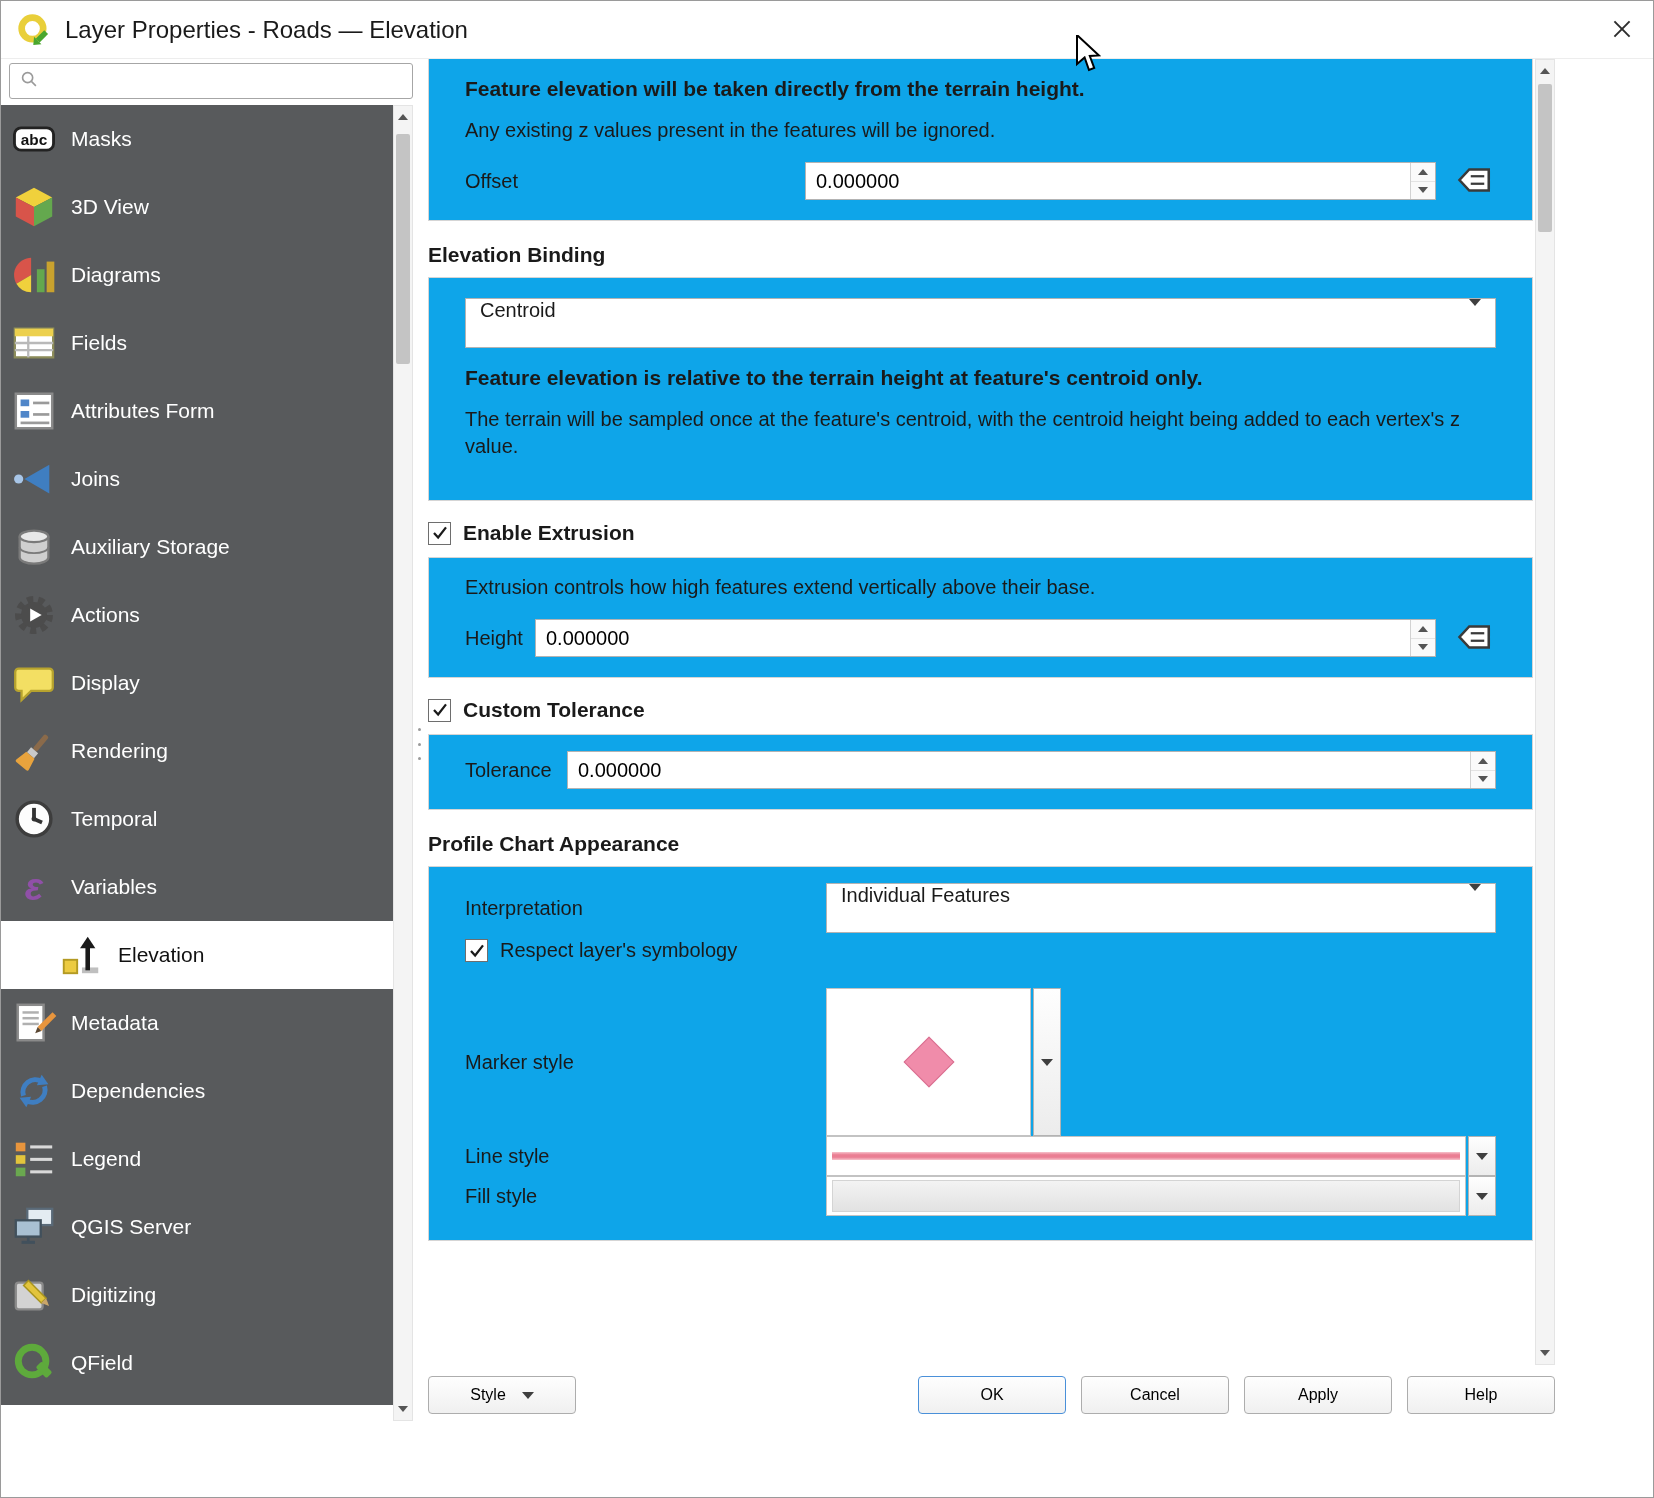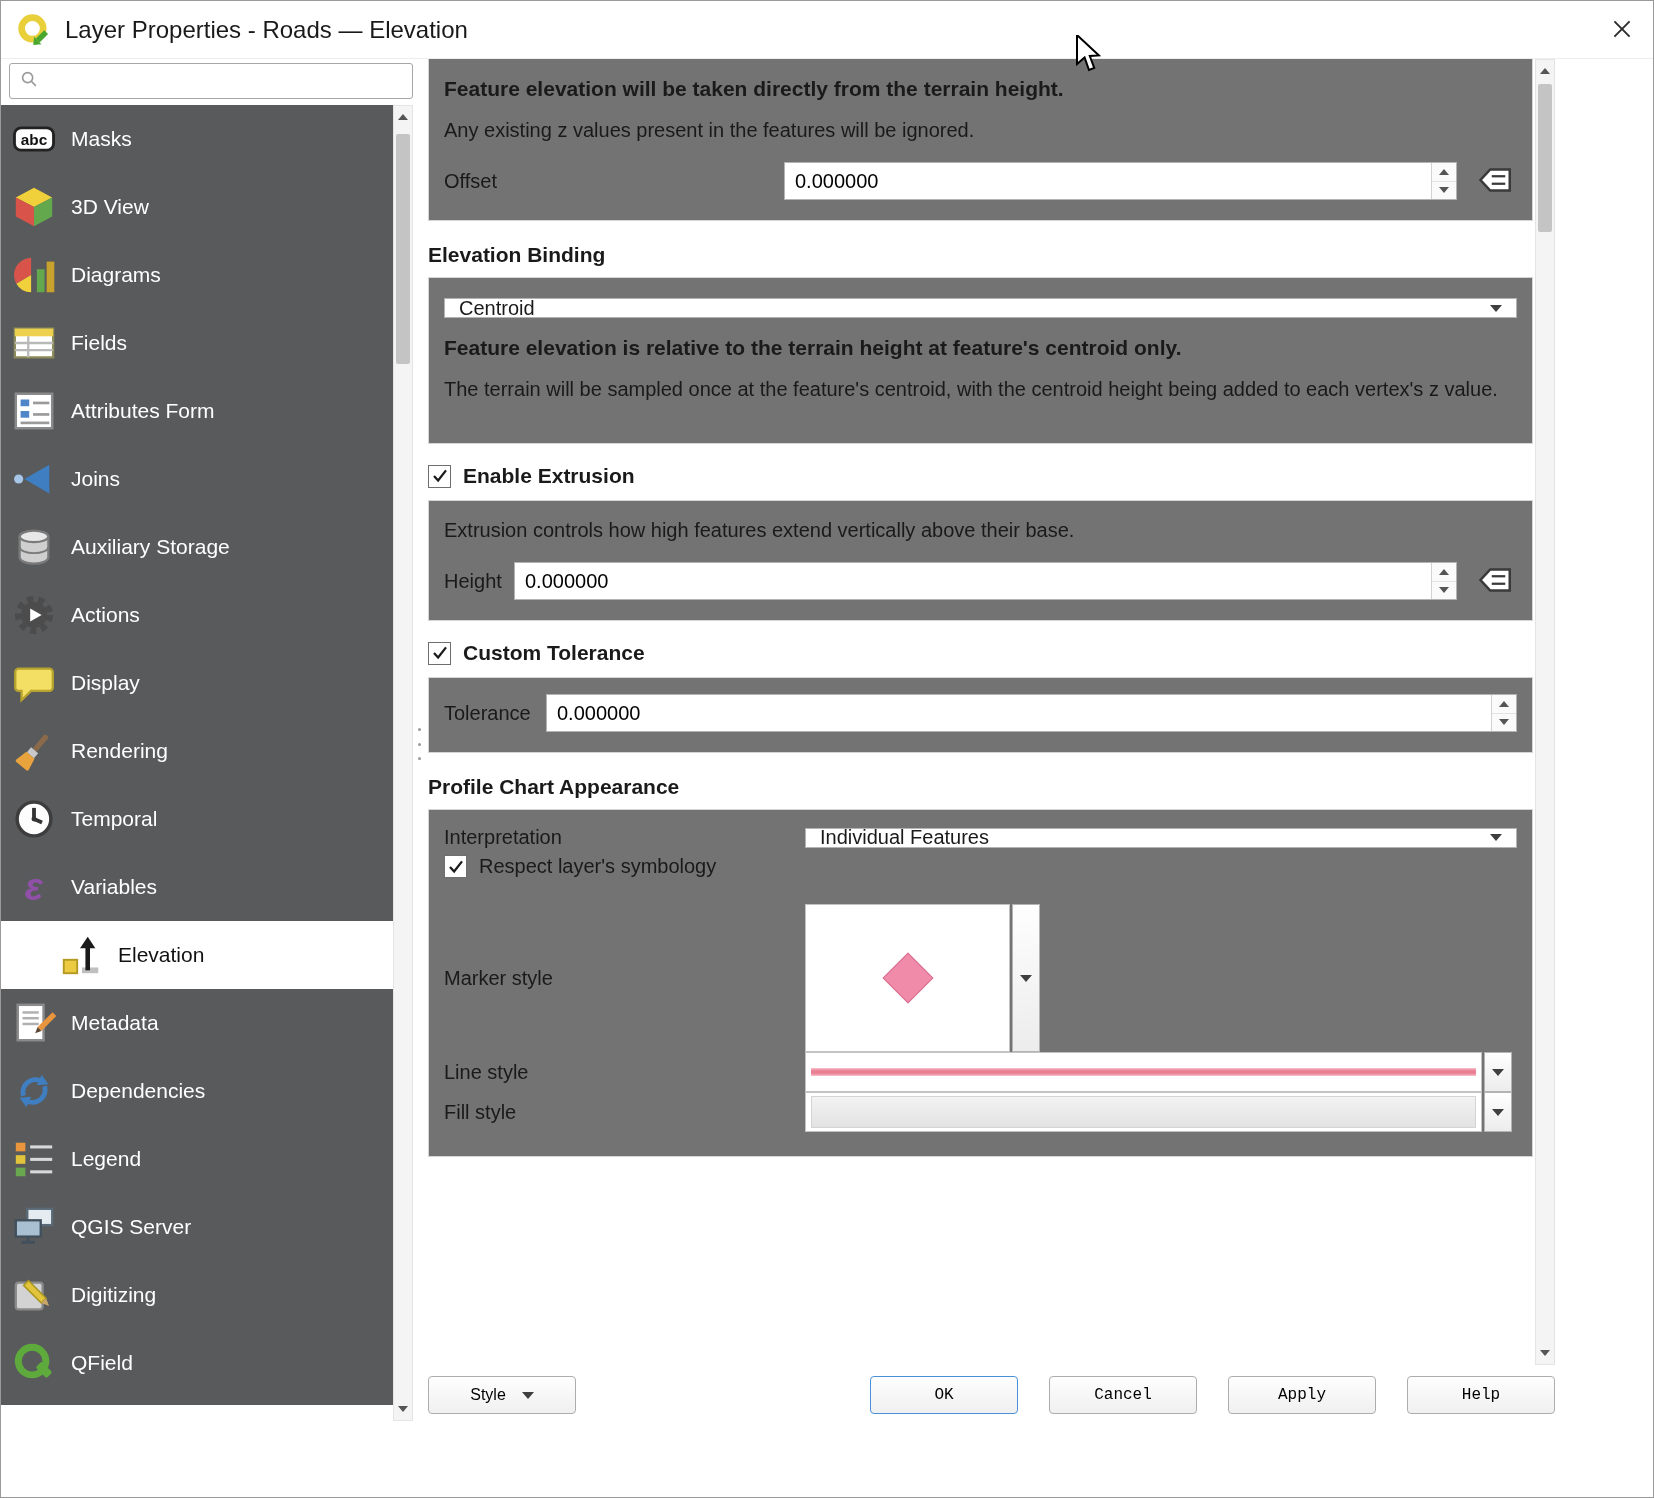--- a/index.html
+++ b/index.html
@@ -31,38 +31,38 @@
   .vscroll { position:absolute; width:20px; background:#f4f4f4; border:1px solid #e4e4e4; box-sizing:border-box; }
   #side-scroll { left:392px; top:104px; height:1316px; }
   #main-scroll { left:1534px; top:58px; height:1306px; }
   .vs-btn { position:absolute; left:0; width:18px; height:22px; display:flex; align-items:center; justify-content:center; }
   .vs-btn.down { bottom:0; } .vs-btn.up { top:0; }
   .vs-thumb { position:absolute; left:2px; width:14px; background:#c4c4c4; border-radius:2px; }
   .tri-u { width:0; height:0; border-left:5px solid transparent; border-right:5px solid transparent; border-bottom:6px solid #555; }
   .tri-d { width:0; height:0; border-left:5px solid transparent; border-right:5px solid transparent; border-top:6px solid #555; }
   
   .main { position:absolute; left:413px; top:58px; width:1121px; box-sizing:border-box; padding:0 2px 0 14px; }
-  .gbox { border:1px solid #d5d5d5; box-sizing:border-box; padding:16px 15px 20px; background:#737373; }
+  .gbox { border:1px solid #d5d5d5; box-sizing:border-box; padding:16px 36px 20px; background:#0ea5e9; }
   .gbox.first { border-top:none; padding-top:14px; }
   h3.sec { font-size:21px; font-weight:bold; margin:22px 0 10px 0; }
   p { margin:0; }
   .lead { font-weight:bold; font-size:21px; margin:4px 0 16px; }
   .desc { font-size:20px; margin:0 0 18px; line-height:1.35; }
   .desc.last { margin-bottom:20px; }
   .frow { display:flex; align-items:center; }
   .frow > label { font-size:20px; flex:none; }
   .lab-offset { width:340px; } .lab-height { width:70px; } .lab-tol { width:102px; }
   .spin { flex:1; height:38px; border:1px solid #b3b3b3; background:#fff; display:flex; align-items:stretch; box-sizing:border-box; min-width:0;justify-content:flex-end; }
   .spin input { flex:1; border:none; outline:none; font:inherit; padding:0 10px; min-width:0; }
   .spin-btns { width:24px; border-left:1px solid #d2d2d2; display:flex; flex-direction:column; flex:none; }
   .spin-btns > div { flex:1; display:flex; align-items:center; justify-content:center; background:#fafafa; }
   .spin-btns > div:first-child { border-bottom:1px solid #e3e3e3; }
   .ov-btn { width:46px; height:38px; margin-left:14px; background:transparent; border:none; flex:none;
     display:flex; align-items:center; justify-content:center; padding:0; }
-  .combo { height:20px; border:1px solid #b3b3b3; background:#fff; display:flex; align-items:center;
+  .combo { height:50px; border:1px solid #b3b3b3; background:#fff; display:flex; 
     box-sizing:border-box; padding:0 14px; min-width:0; }
   .combo .val { flex:1; font-size:20px; white-space:nowrap; overflow:hidden; }
   .carrow { width:0; height:0; border-left:6px solid transparent; border-right:6px solid transparent; border-top:7px solid #3f3f3f; flex:none; }
   .combo.full { margin:4px 0 18px; }
   .chk-row { display:flex; align-items:center; margin:20px 0 12px; }
   .chk { width:23px; height:23px; border:1.4px solid #6e6e6e; background:#fff; box-sizing:border-box;
     margin-right:12px; display:flex; align-items:center; justify-content:center; flex:none; }
   .chk svg { width:18px; height:18px; }
   .lbl-b { font-weight:bold; font-size:21px; }
   .lbl-n { font-size:20px; }
@@ -79,21 +79,21 @@
   .line-band { flex:1; height:8px; background:linear-gradient(#f7c3cc, #ea7e93 35%, #ea7e93 65%, #f7c3cc); }
   .fill-preview { width:677px; height:40px; border:1px solid #c3c3c3; background:#fff; box-sizing:border-box; padding:3px 5px; }
   .fill-swatch { width:100%; height:100%; background:linear-gradient(#f3f3f3,#e2e2e2); border:1px solid #d4d4d4; box-sizing:border-box; }
   
   .footer { position:absolute; left:413px; top:1372px; width:1141px; height:44px;
     display:flex; align-items:center; padding-left:14px; box-sizing:border-box; }
   .btn { height:38px; min-width:148px; border:1px solid #adadad; border-radius:4px;
     background:linear-gradient(#fefefe,#f0f0f0); font:inherit; font-size:16px;
     display:flex; align-items:center; justify-content:center; box-sizing:border-box; padding:0 14px; }
   .btn.ok { border-color:#4a90d9; }
-  .btn-group { margin-left:auto; display:flex; gap:31px;font-family:Liberation Mono, monospace; }
+  .btn-group { margin-left:auto; display:flex; gap:15px; }
   .style-btn { gap:16px; }
   
   .splitter { position:absolute; left:416px; top:727px; width:5px; height:32px;
     display:flex; flex-direction:column; justify-content:space-between; align-items:center; }
   .splitter i { width:3px; height:3px; background:#9a9a9a; border-radius:50%; }
   
   .cursor { position:absolute; left:1074px; top:34px; width:26px; height:38px; pointer-events:none; }
 </style>
 </head>
 <body>

